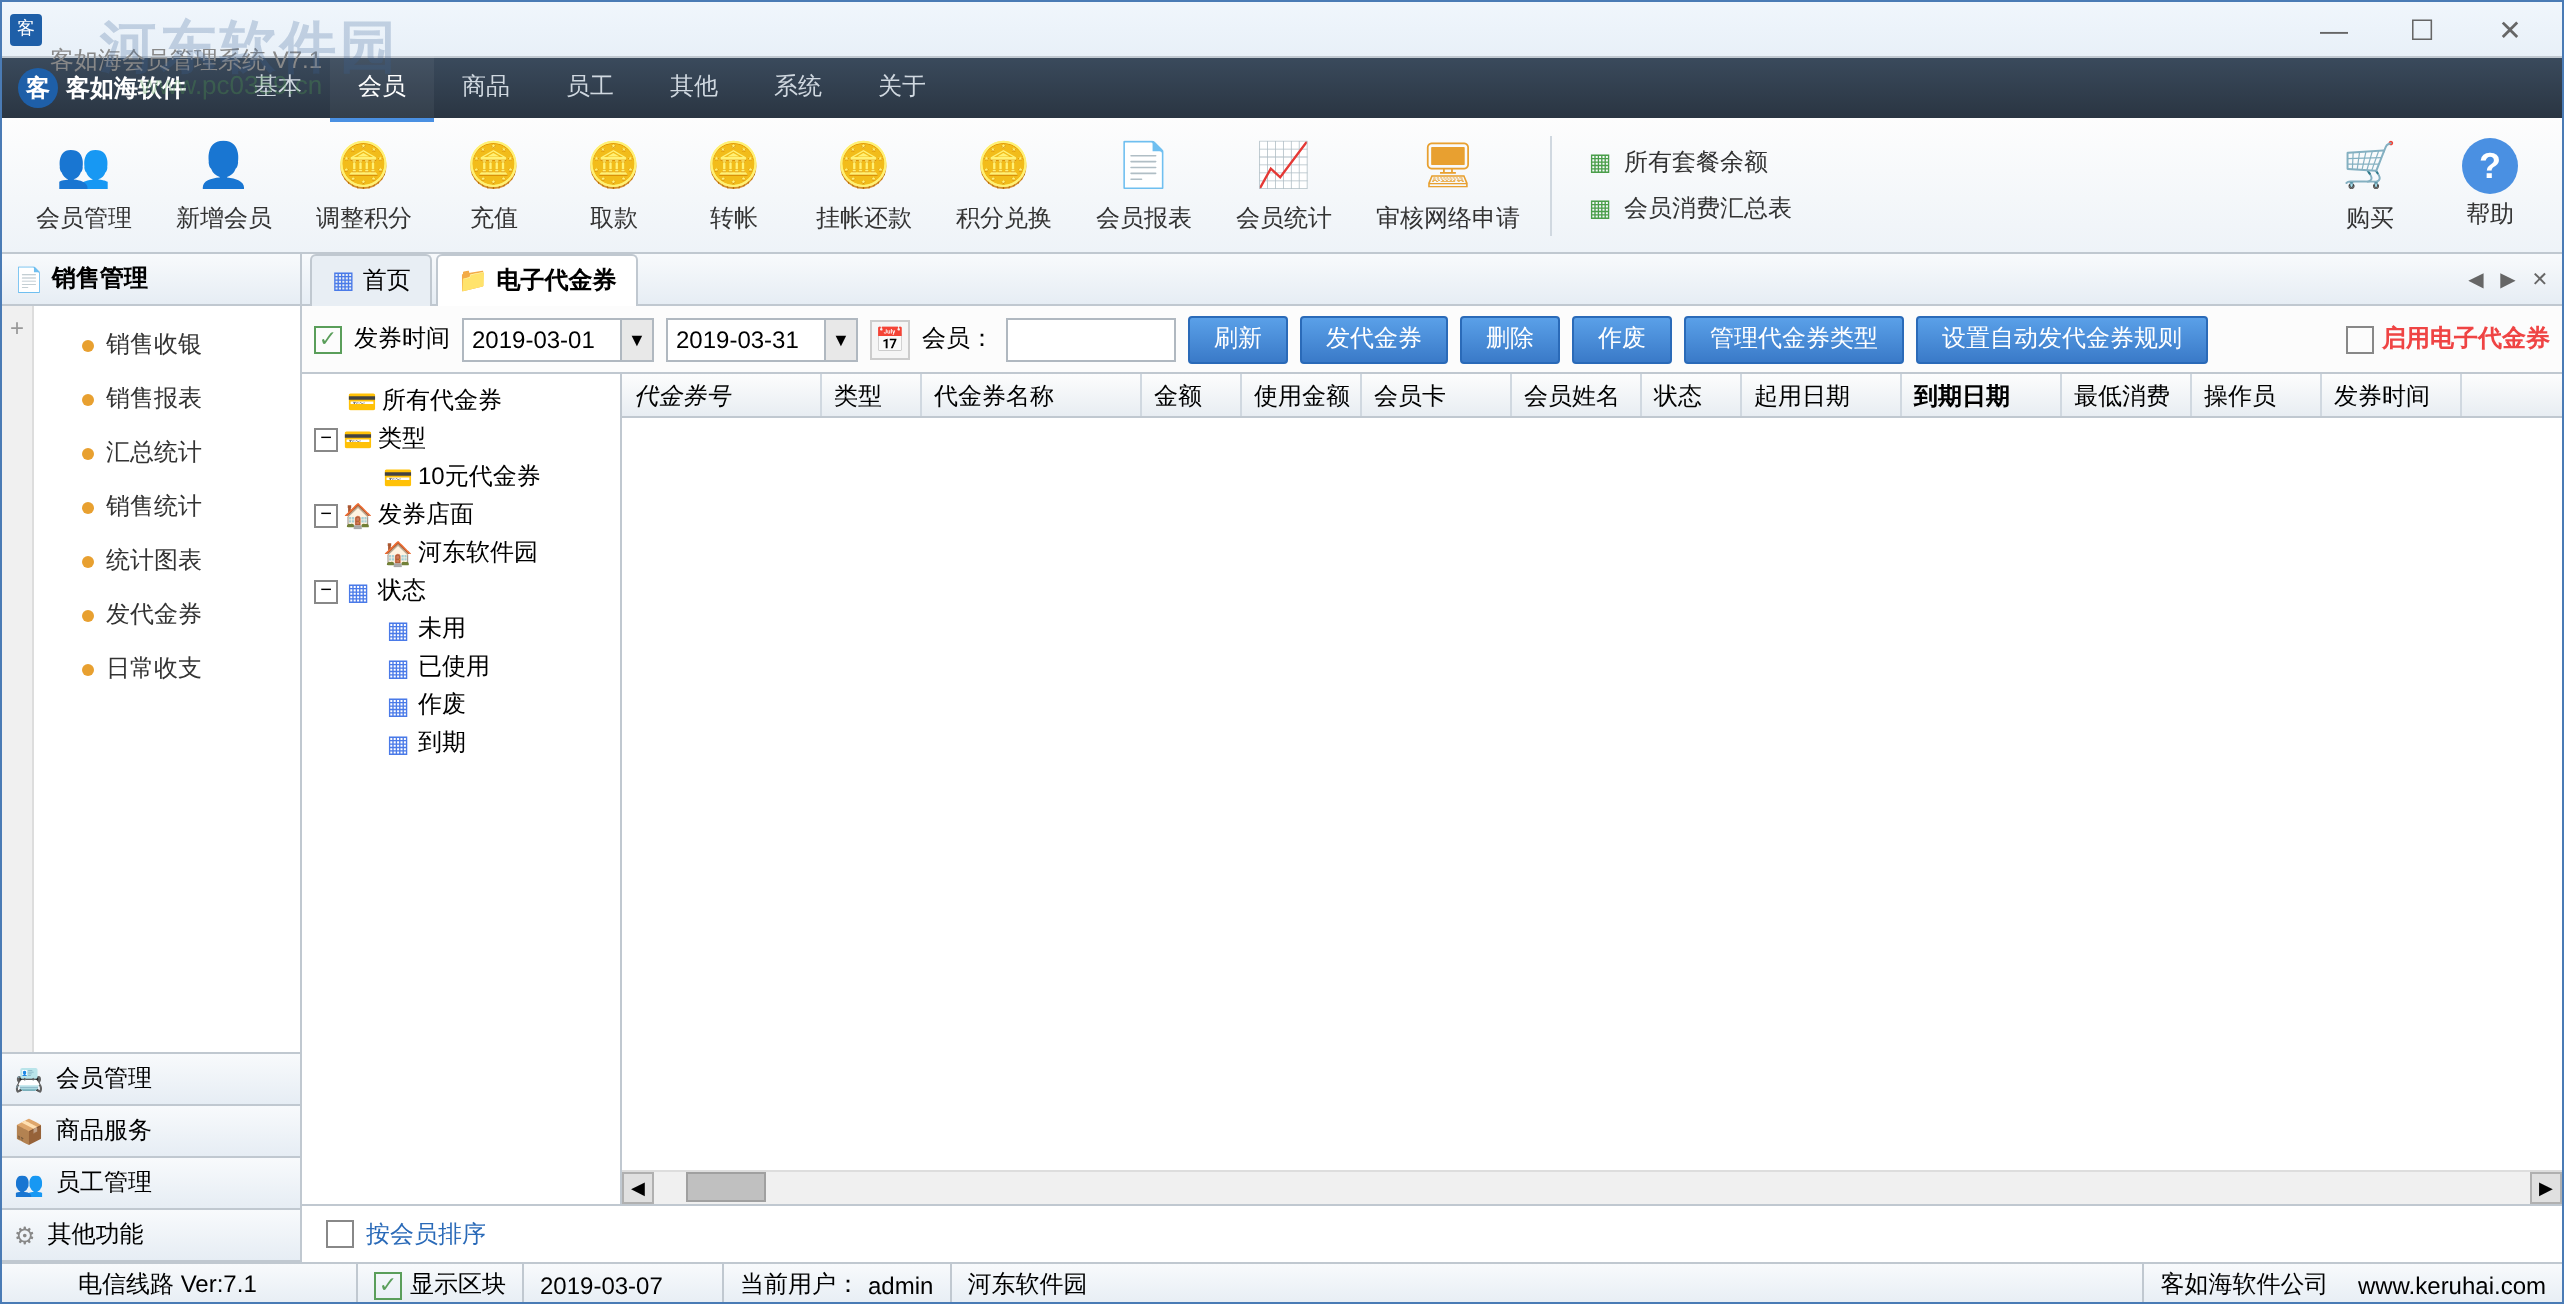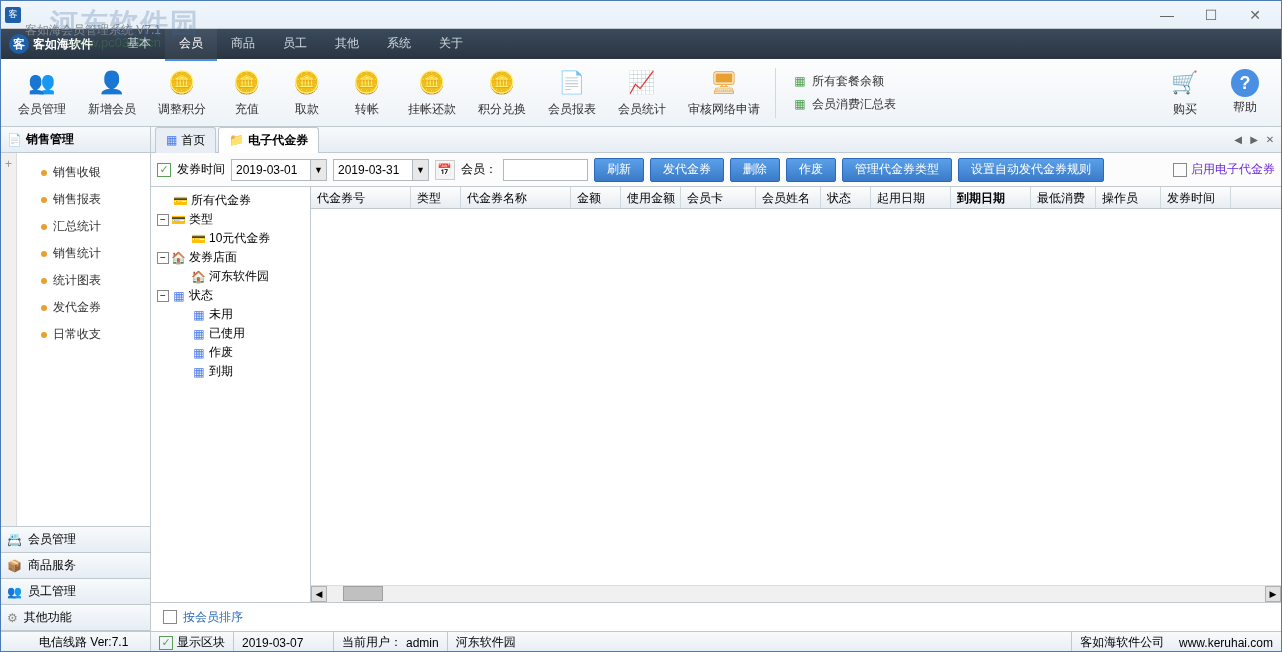--- a/index.html
+++ b/index.html
@@ -293,21 +293,21 @@
       <div id="filter-buttons" style="display:flex; gap:6px;text-align:center;">
           <div class="btn">刷新</div>
           <div class="btn">发代金券</div>
           <div class="btn">删除</div>
           <div class="btn">作废</div>
           <div class="btn">管理代金券类型</div>
           <div class="btn">设置自动发代金券规则</div>
         </div>
       <div style="margin-left:auto; display:flex; align-items:center; gap:4px;">
         <div class="chk2"></div>
-        <span style="color:#6d28d9; font-weight:normal;">启用电子代金券</span>
+        <span style="color:#ef4444; font-weight:bold;">启用电子代金券</span>
       </div>
     </div>
 
     <div class="content-body">
       <div class="tree-panel" id="tree-panel">
           <div class="tree-node">
             <span class="tree-indent" style="width:0px"></span>
             <span style="width:14px;display:inline-block;"></span>
             <span class="tree-ico ico-green">💳</span>
             <span>所有代金券</span>
@@ -362,21 +362,21 @@
           </div>
           <div class="tree-node">
             <span class="tree-indent" style="width:18px"></span>
             <span style="width:14px;display:inline-block;"></span>
             <span class="tree-ico ico-blue">▦</span>
             <span>到期</span>
           </div>
         </div>
       <div class="grid-panel">
         <div class="grid-header" id="grid-header">
-            <div class="grid-col" style="width: 100px;">代金券号</div>
+            <div class="grid-col" style="width: 100px; font-style: italic;">代金券号</div>
             <div class="grid-col" style="width: 50px;">类型</div>
             <div class="grid-col" style="width: 110px;">代金券名称</div>
             <div class="grid-col" style="width: 50px;">金额</div>
             <div class="grid-col" style="width: 60px;">使用金额</div>
             <div class="grid-col" style="width: 75px;">会员卡</div>
             <div class="grid-col" style="width: 65px;">会员姓名</div>
             <div class="grid-col" style="width: 50px;">状态</div>
             <div class="grid-col" style="width: 80px;">起用日期</div>
             <div class="grid-col" style="width: 80px; font-weight: bold;">到期日期</div>
             <div class="grid-col" style="width: 65px;">最低消费</div>
@@ -394,21 +394,21 @@
     </div>
 
     <div class="bottom-option">
       <div class="chk2"></div>
       <span style="color:#2a6ab8;text-align:center;">按会员排序</span>
     </div>
   </div>
 </div>
 
 <div class="statusbar">
-  <div class="status-cell" style="width:150px;padding-left:38px;">电信线路 Ver:7.1</div>
+  <div class="status-cell" style="width:178px;padding-left:38px;">电信线路 Ver:7.1</div>
   <div class="status-cell">
     <div class="chk">✓</div>
     <span>显示区块</span>
   </div>
   <div class="status-cell" style="width:100px;">2019-03-07</div>
   <div class="status-cell">
     <span>当前用户：</span>
     <span>admin</span>
   </div>
   <div class="status-cell" style="flex:1;">河东软件园</div>

